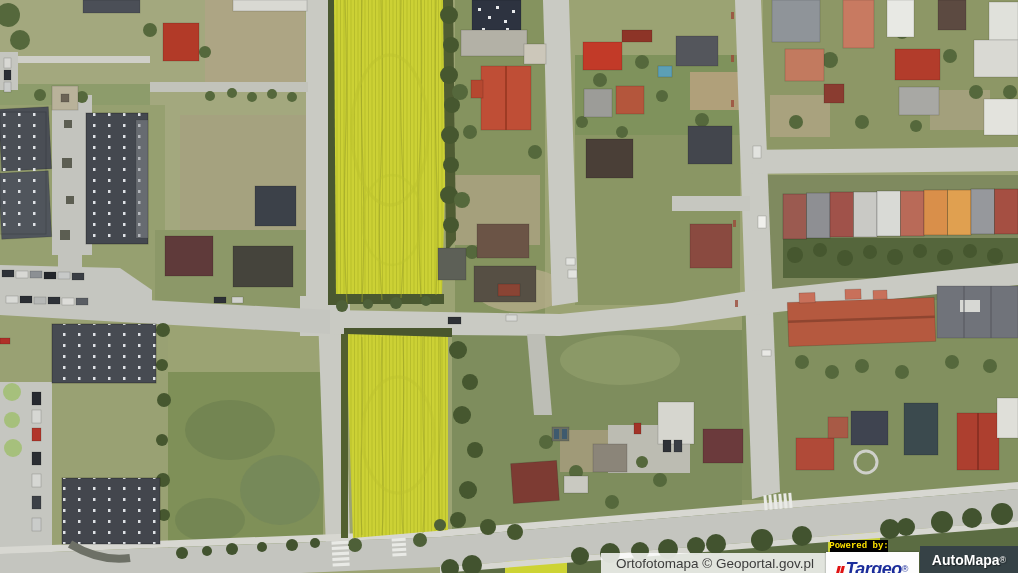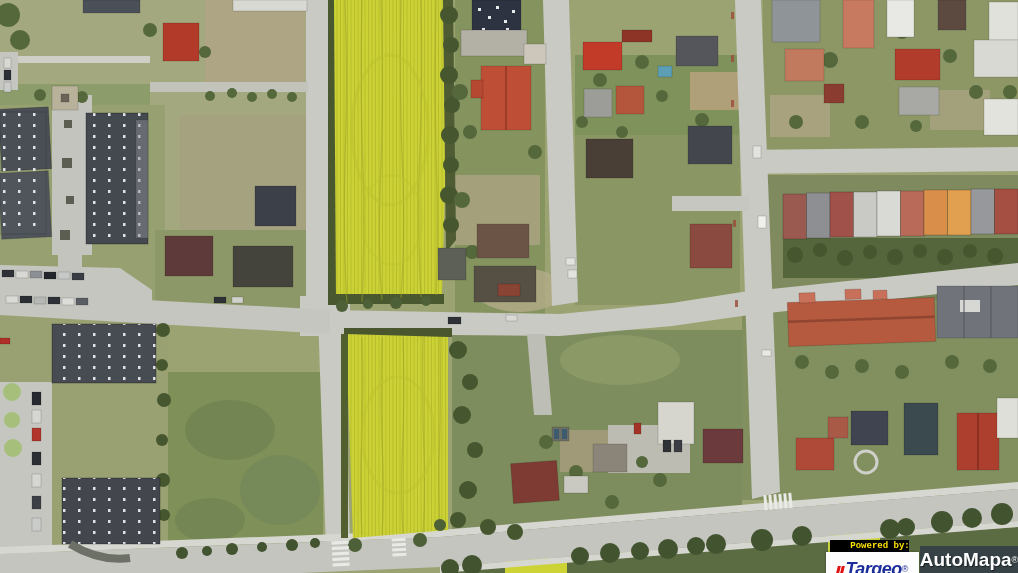--- a/index.html
+++ b/index.html
@@ -6,35 +6,35 @@
   #stage{position:relative;width:1018px;height:573px;overflow:hidden;
          font-family:"Liberation Sans",sans-serif;}
   #map-canvas{position:absolute;left:0;top:0;width:1018px;height:573px;}
   
   .src-label{position:absolute;left:601px;top:553px;width:228px;height:20px;
     background:rgba(255,255,255,0.82);color:#3c3c3c;font-size:13.5px;
     display:flex;align-items:center;justify-content:center;white-space:nowrap;}
   .powered{position:absolute;left:830px;top:540px;width:58px;height:12px;
     background:#000;color:#ffe300;font-family:"Liberation Mono",monospace;
     font-size:9px;font-weight:bold;display:flex;align-items:center;justify-content:center;
-    white-space:nowrap;letter-spacing:0px;padding-left:21px;}
+    white-space:nowrap;letter-spacing:0px;}
   .targeo{position:absolute;left:826px;top:552px;width:93px;height:34px;
     background:#fdfdfd;display:flex;align-items:center;justify-content:center;
     box-shadow:0 0 2px rgba(0,0,0,.4);cursor:pointer;}
   .targeo .brand{color:#1b2d9b;font-size:18px;font-weight:bold;font-style:italic;
     letter-spacing:-0.5px;line-height:1;}
   .targeo sup{color:#1b2d9b;font-size:9px;font-style:normal;vertical-align:6px;}
   .tg-mark{display:inline-block;width:8px;height:7px;position:relative;margin-right:1px;}
   .tg-mark::before,.tg-mark::after{content:"";position:absolute;top:0;width:3px;height:7px;
     background:#e01212;transform:skewX(-14deg);}
   .tg-mark::after{left:4px;}
   .automapa{position:absolute;left:920px;top:546px;width:98px;height:27px;
     background:rgba(24,32,74,0.55);display:flex;align-items:center;justify-content:center;
     cursor:pointer;}
-  .automapa .brand{color:#fff;font-size:19px;font-weight:bold;line-height:1;
+  .automapa .brand{color:#fff;font-size:14px;font-weight:bold;line-height:1;
     text-shadow:1px 1px 1px rgba(0,0,0,.5);}
   .automapa sup{color:#fff;font-size:9px;vertical-align:7px;text-shadow:1px 1px 1px rgba(0,0,0,.5);}
 </style>
 </head>
 <body>
 
 <div id="stage">
   <svg id="map-canvas" viewBox="0 0 1018 573" xmlns="http://www.w3.org/2000/svg">
     <defs>
       <pattern id="fp" width="7" height="40" patternUnits="userSpaceOnUse">
@@ -436,20 +436,21 @@
         <rect x="764" y="494" width="3" height="15"></rect>
           <rect x="769" y="494" width="3" height="15"></rect>
         <rect x="774" y="494" width="3" height="15"></rect>
           <rect x="779" y="494" width="3" height="15"></rect>
         <rect x="784" y="494" width="3" height="15"></rect>
           <rect x="789" y="494" width="3" height="15"></rect>
       </g>
     </g>
   </svg>
 
+  <div class="src-label">Ortofotomapa © Geoportal.gov.pl</div>
 
   <div class="powered">Powered by:</div>
 
   <div class="targeo">
     <span class="tg-mark"></span>
       <span class="brand">Targeo</span>
       <sup>®</sup>
   </div>
 
   <div class="automapa">

